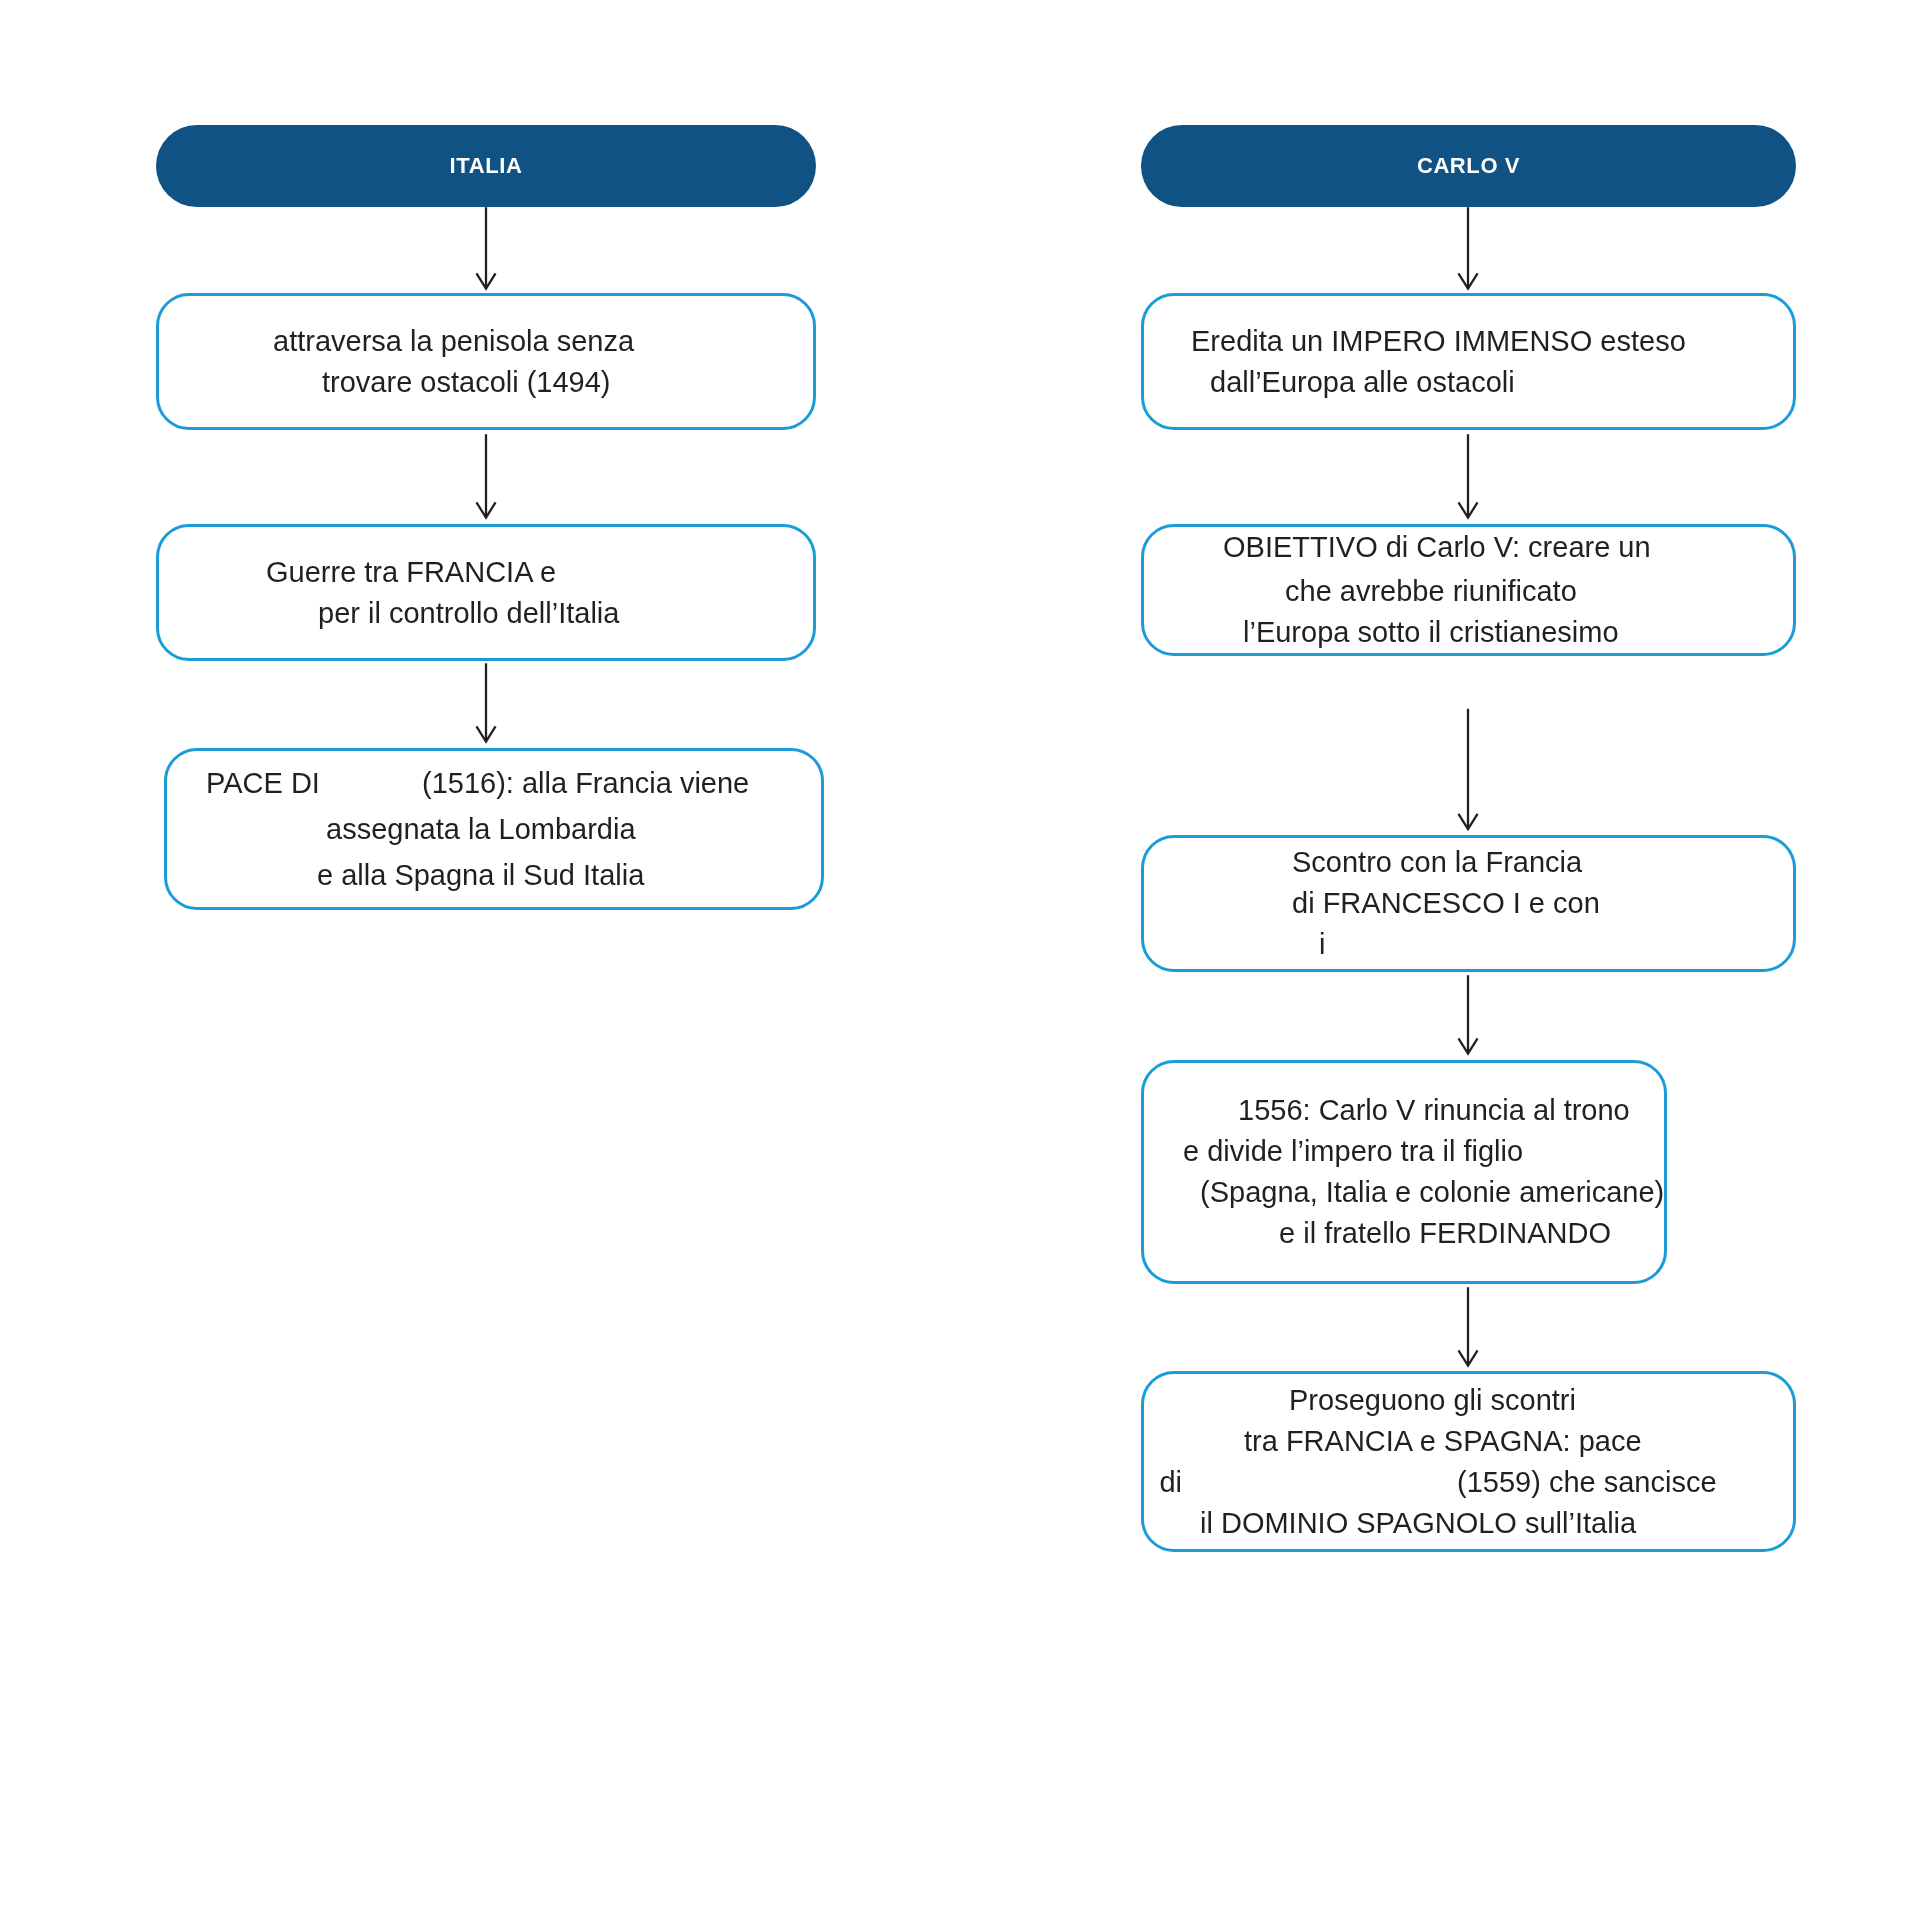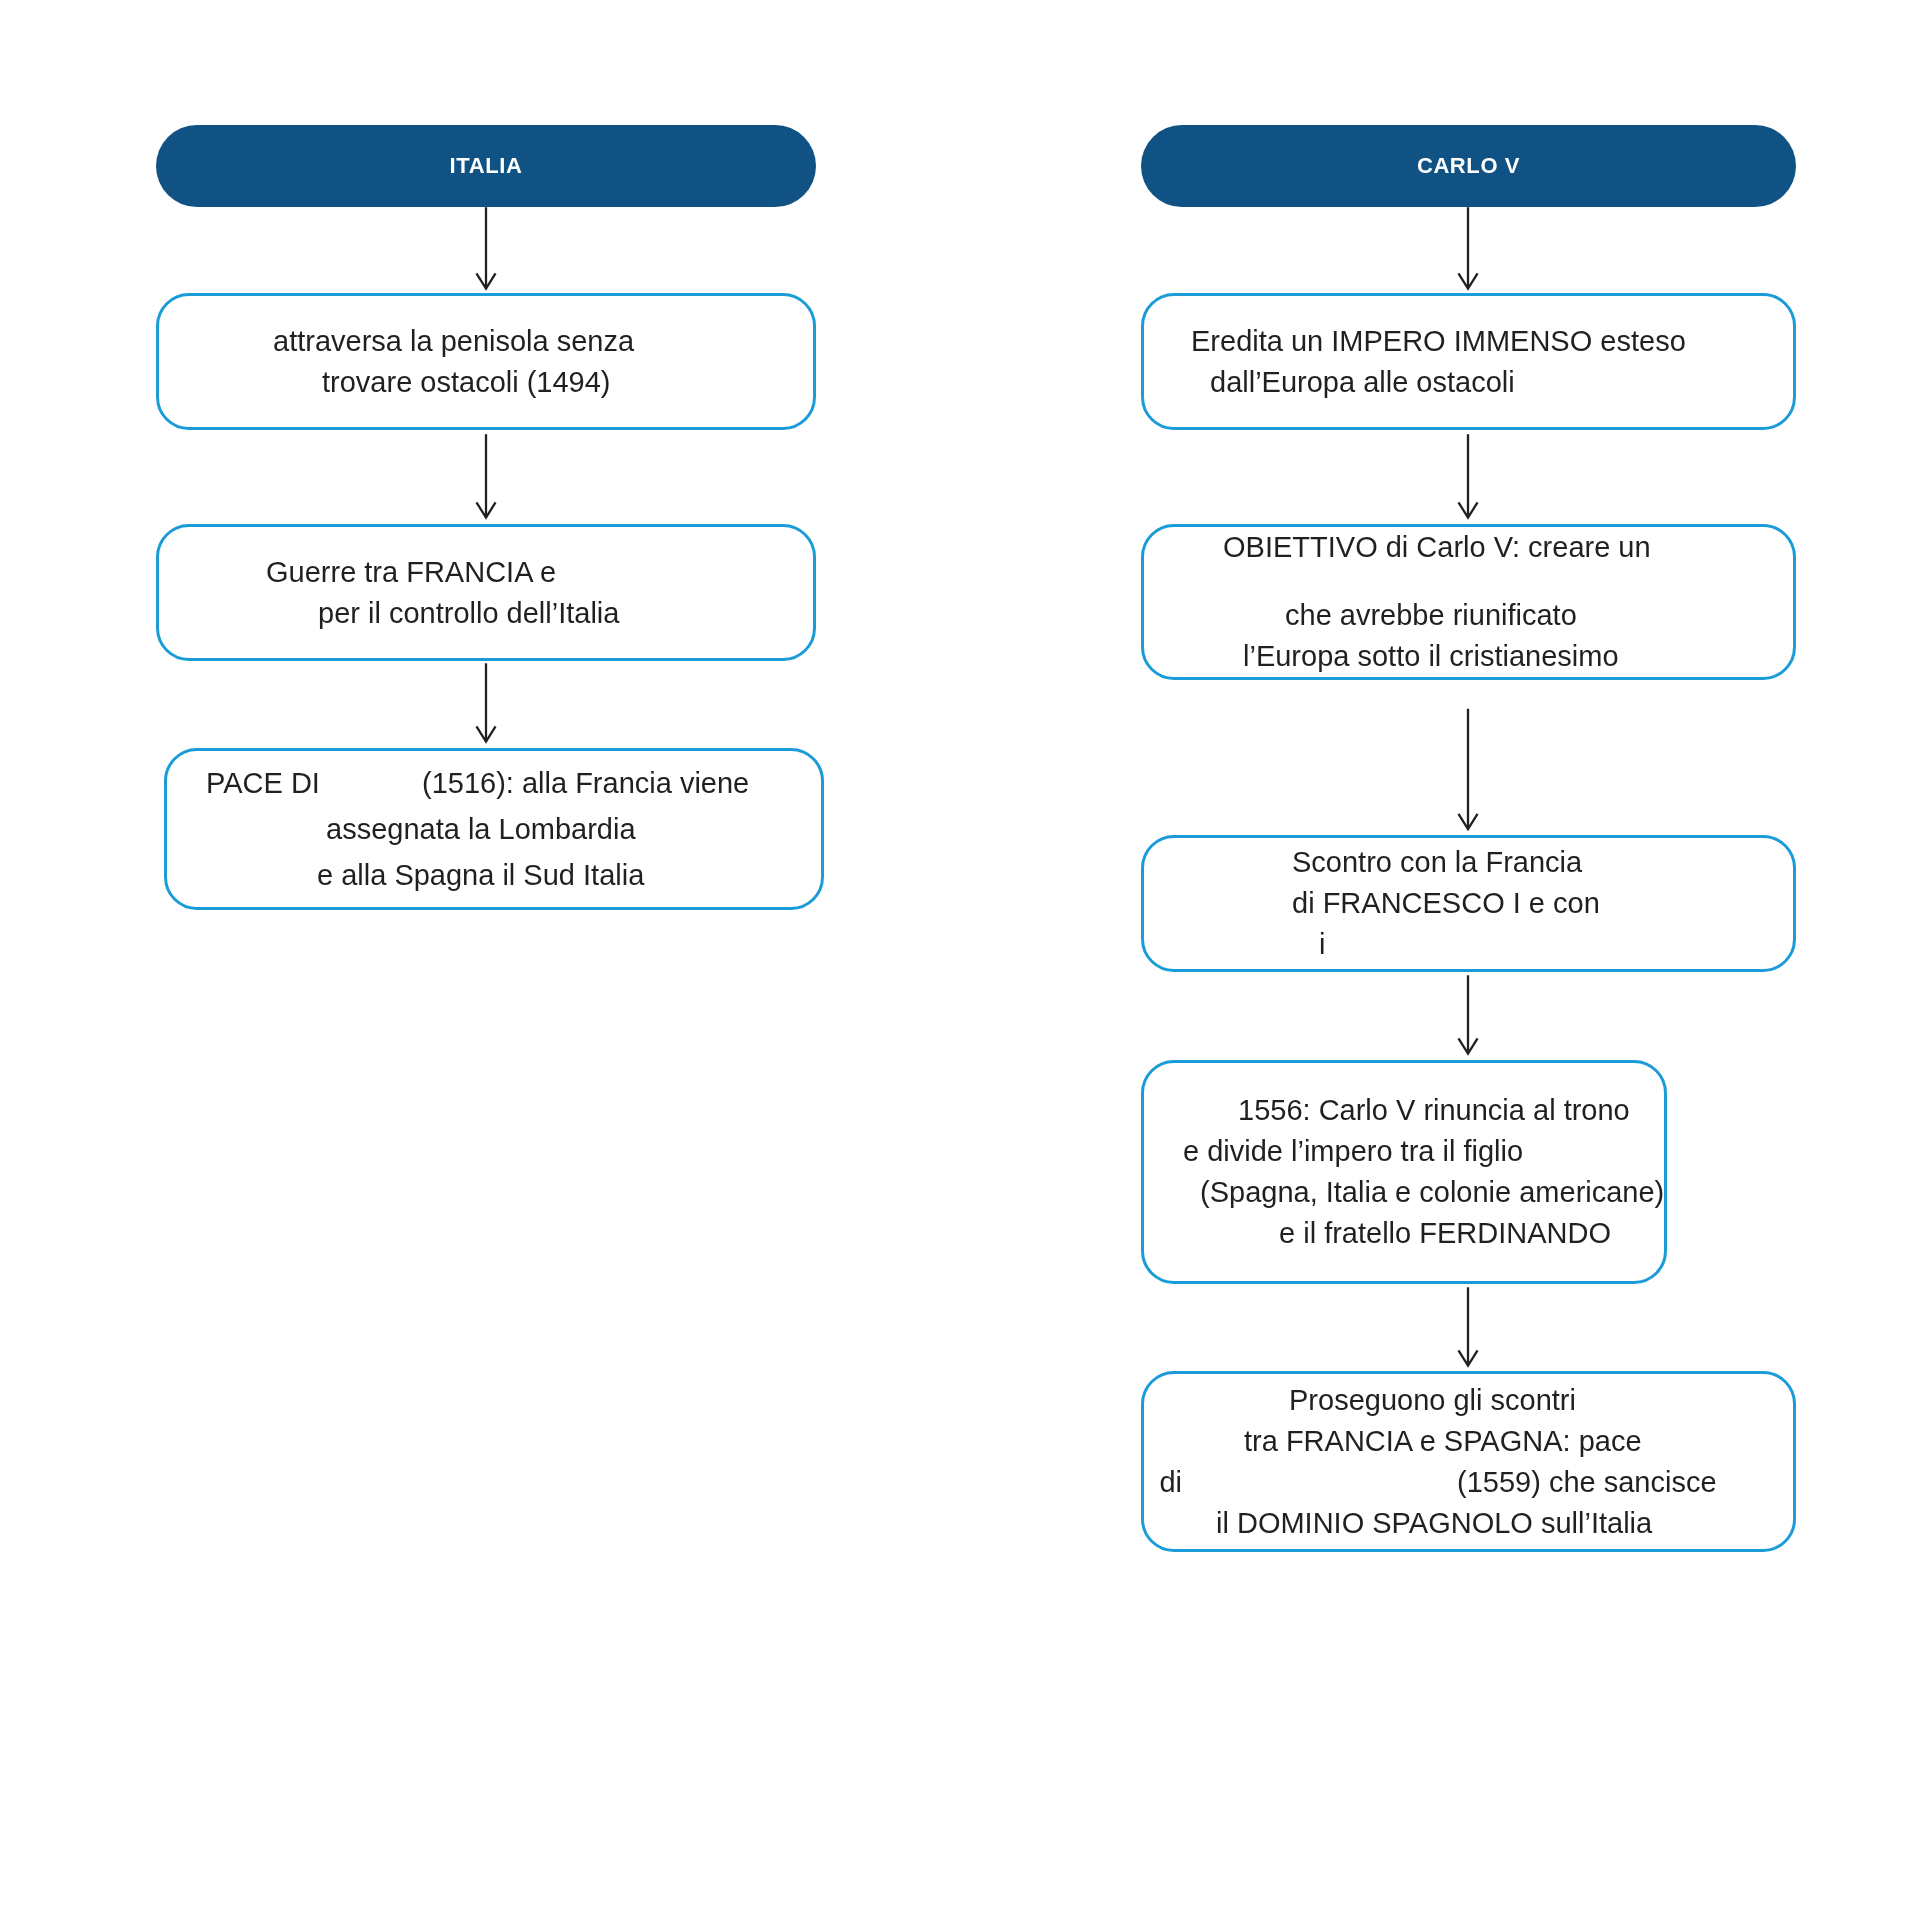--- a/index.html
+++ b/index.html
@@ -139,21 +139,21 @@
     <div class="line" style="padding-left:66px">
       <span>dall’Europa alle ostacoli</span>
     </div>
   </div>
 
   <svg class="arrow" style="left:1454px; top:434px;" width="28" height="87" viewBox="0 0 44 136">
     <line x1="22" y1="0" x2="22" y2="129"></line>
     <polyline points="7,107 22,131 37,107"></polyline>
   </svg>
 
-  <div class="box" style="left:1141px; top:524px; width:655px; height:156px;">
+  <div class="box" style="left:1141px; top:524px; width:655px; height:132px;">
     <div class="line" style="padding-left:79px">
       <span>OBIETTIVO di Carlo V: creare un</span>
     </div>
     <div class="line">
       <span></span>
     </div>
     <div class="line" style="padding-left:141px">
       <span>che avrebbe riunificato</span>
     </div>
     <div class="line" style="padding-left:99px">
@@ -207,19 +207,19 @@
     <div class="line" style="padding-left:145px">
       <span>Proseguono gli scontri</span>
     </div>
     <div class="line" style="padding-left:100px">
       <span>tra FRANCIA e SPAGNA: pace</span>
     </div>
     <div class="line" style="padding-left:15.4px">
       <span>di</span>
       <span class="gap-part" style="left:313px">(1559) che sancisce</span>
     </div>
-    <div class="line" style="padding-left:72px">
+    <div class="line" style="padding-left:56px">
       <span>il DOMINIO SPAGNOLO sull’Italia</span>
     </div>
   </div>
 
 </div>
 
 
 </body></html>

